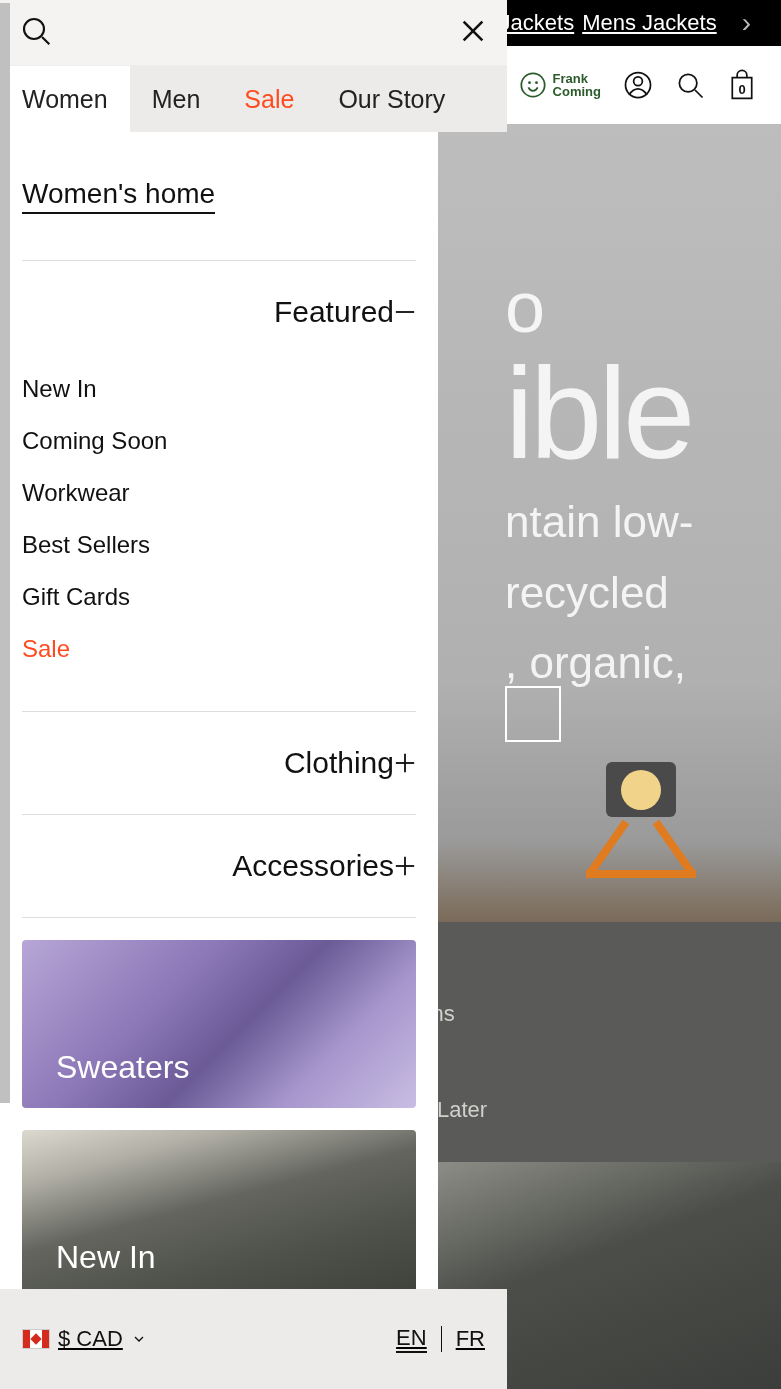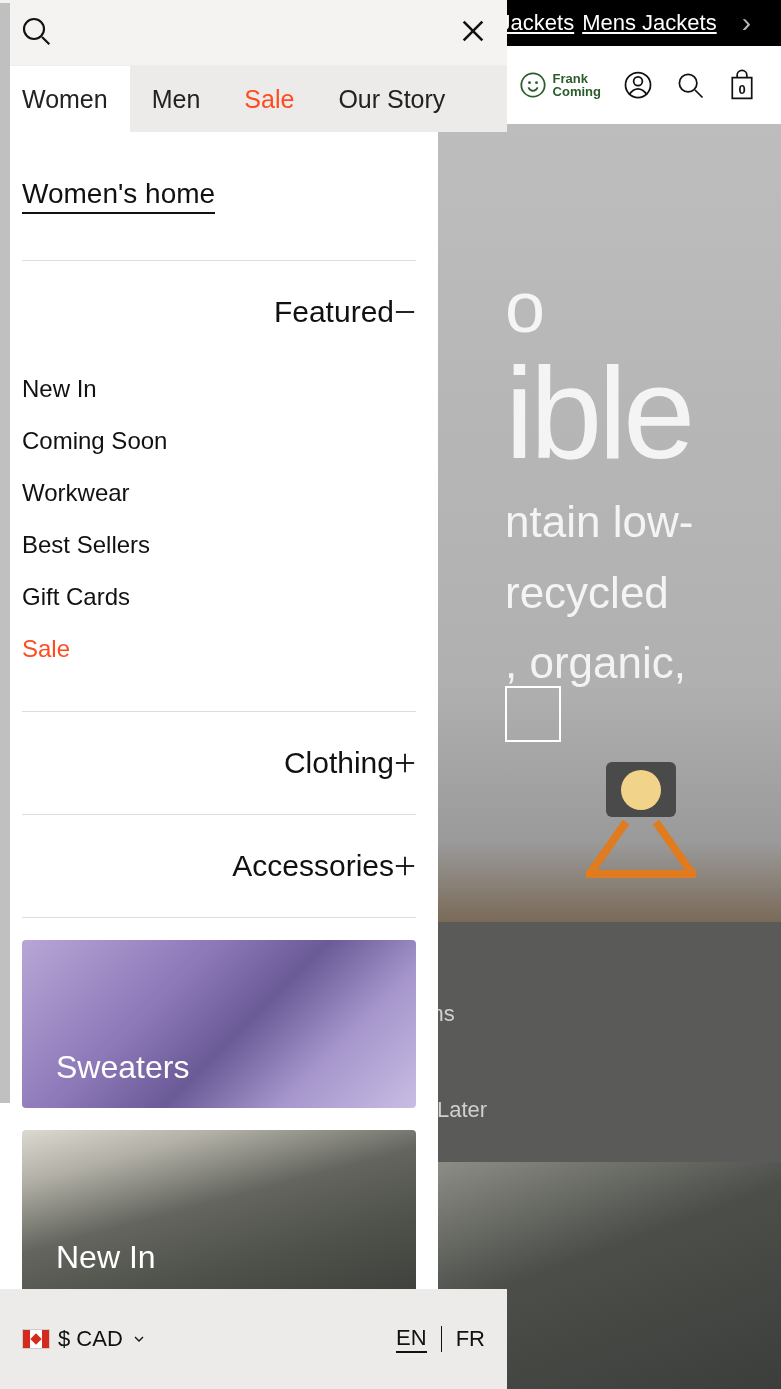--- a/index.html
+++ b/index.html
@@ -52,21 +52,21 @@
   .section-items { display:flex; flex-direction:column; gap:0; padding-bottom:36px; border-bottom:1px solid #ddd; }
   .section-items a { font-size:24px; color:#111; text-decoration:none; padding:12px 0; }
   .section-items a.sale { color:#ff4b1f; }
   .promo { position:relative; height:168px; margin-top:22px; border-radius:4px; overflow:hidden; display:flex; align-items:flex-end; padding:22px 34px; color:#fff; font-size:32px; font-weight:500; }
   .promo.sweaters { background:linear-gradient(135deg,#b7a6d6 0%, #8d78b8 35%, #6a5a96 55%, #a595cc 75%, #c9bde3 100%); }
   .promo.newin { background:linear-gradient(165deg,#dcd9d0 0%, #b0aea5 20%, #63655e 45%, #4f514b 70%, #3e403b 100%); }
   .scroll-track { position:absolute; top:3px; right:497px; width:10px; height:1270px; background:transparent; }
   .scroll-thumb { position:absolute; top:0; left:0; width:10px; height:1100px; background:#c0c0c0; }
 
   
-  .bottom-bar { position:absolute; left:0; bottom:0; width:507px; height:100px; background:#ecebe9; display:flex; align-items:center; justify-content:space-between; padding:0 22px; z-index:11; }
+  .bottom-bar { position:absolute; left:0; bottom:0; width:507px; height:100px; background:#ecebe9; display:flex; align-items:center; justify-content:space-between; padding:0 22px; z-index:11;text-decoration:underline; }
   .currency { display:flex; align-items:center; gap:8px; font-size:22px; color:#111; cursor:pointer; }
   .flag { width:28px; height:20px; position:relative; background:#fff; border:1px solid #ccc; }
   .flag::before, .flag::after { content:""; position:absolute; background:#d52b1e; }
   .flag::before { left:0; top:0; width:7px; height:100%; }
   .flag::after  { right:0; top:0; width:7px; height:100%; }
   .flag .leaf { position:absolute; left:50%; top:50%; width:8px; height:8px; background:#d52b1e; transform:translate(-50%,-50%) rotate(45deg); }
   .langs { display:flex; align-items:center; gap:14px; font-size:22px; color:#111; }
   .langs .sep { width:1px; height:26px; background:#111; }
   .langs .en { border-bottom:2px solid #111; }
 </style>

